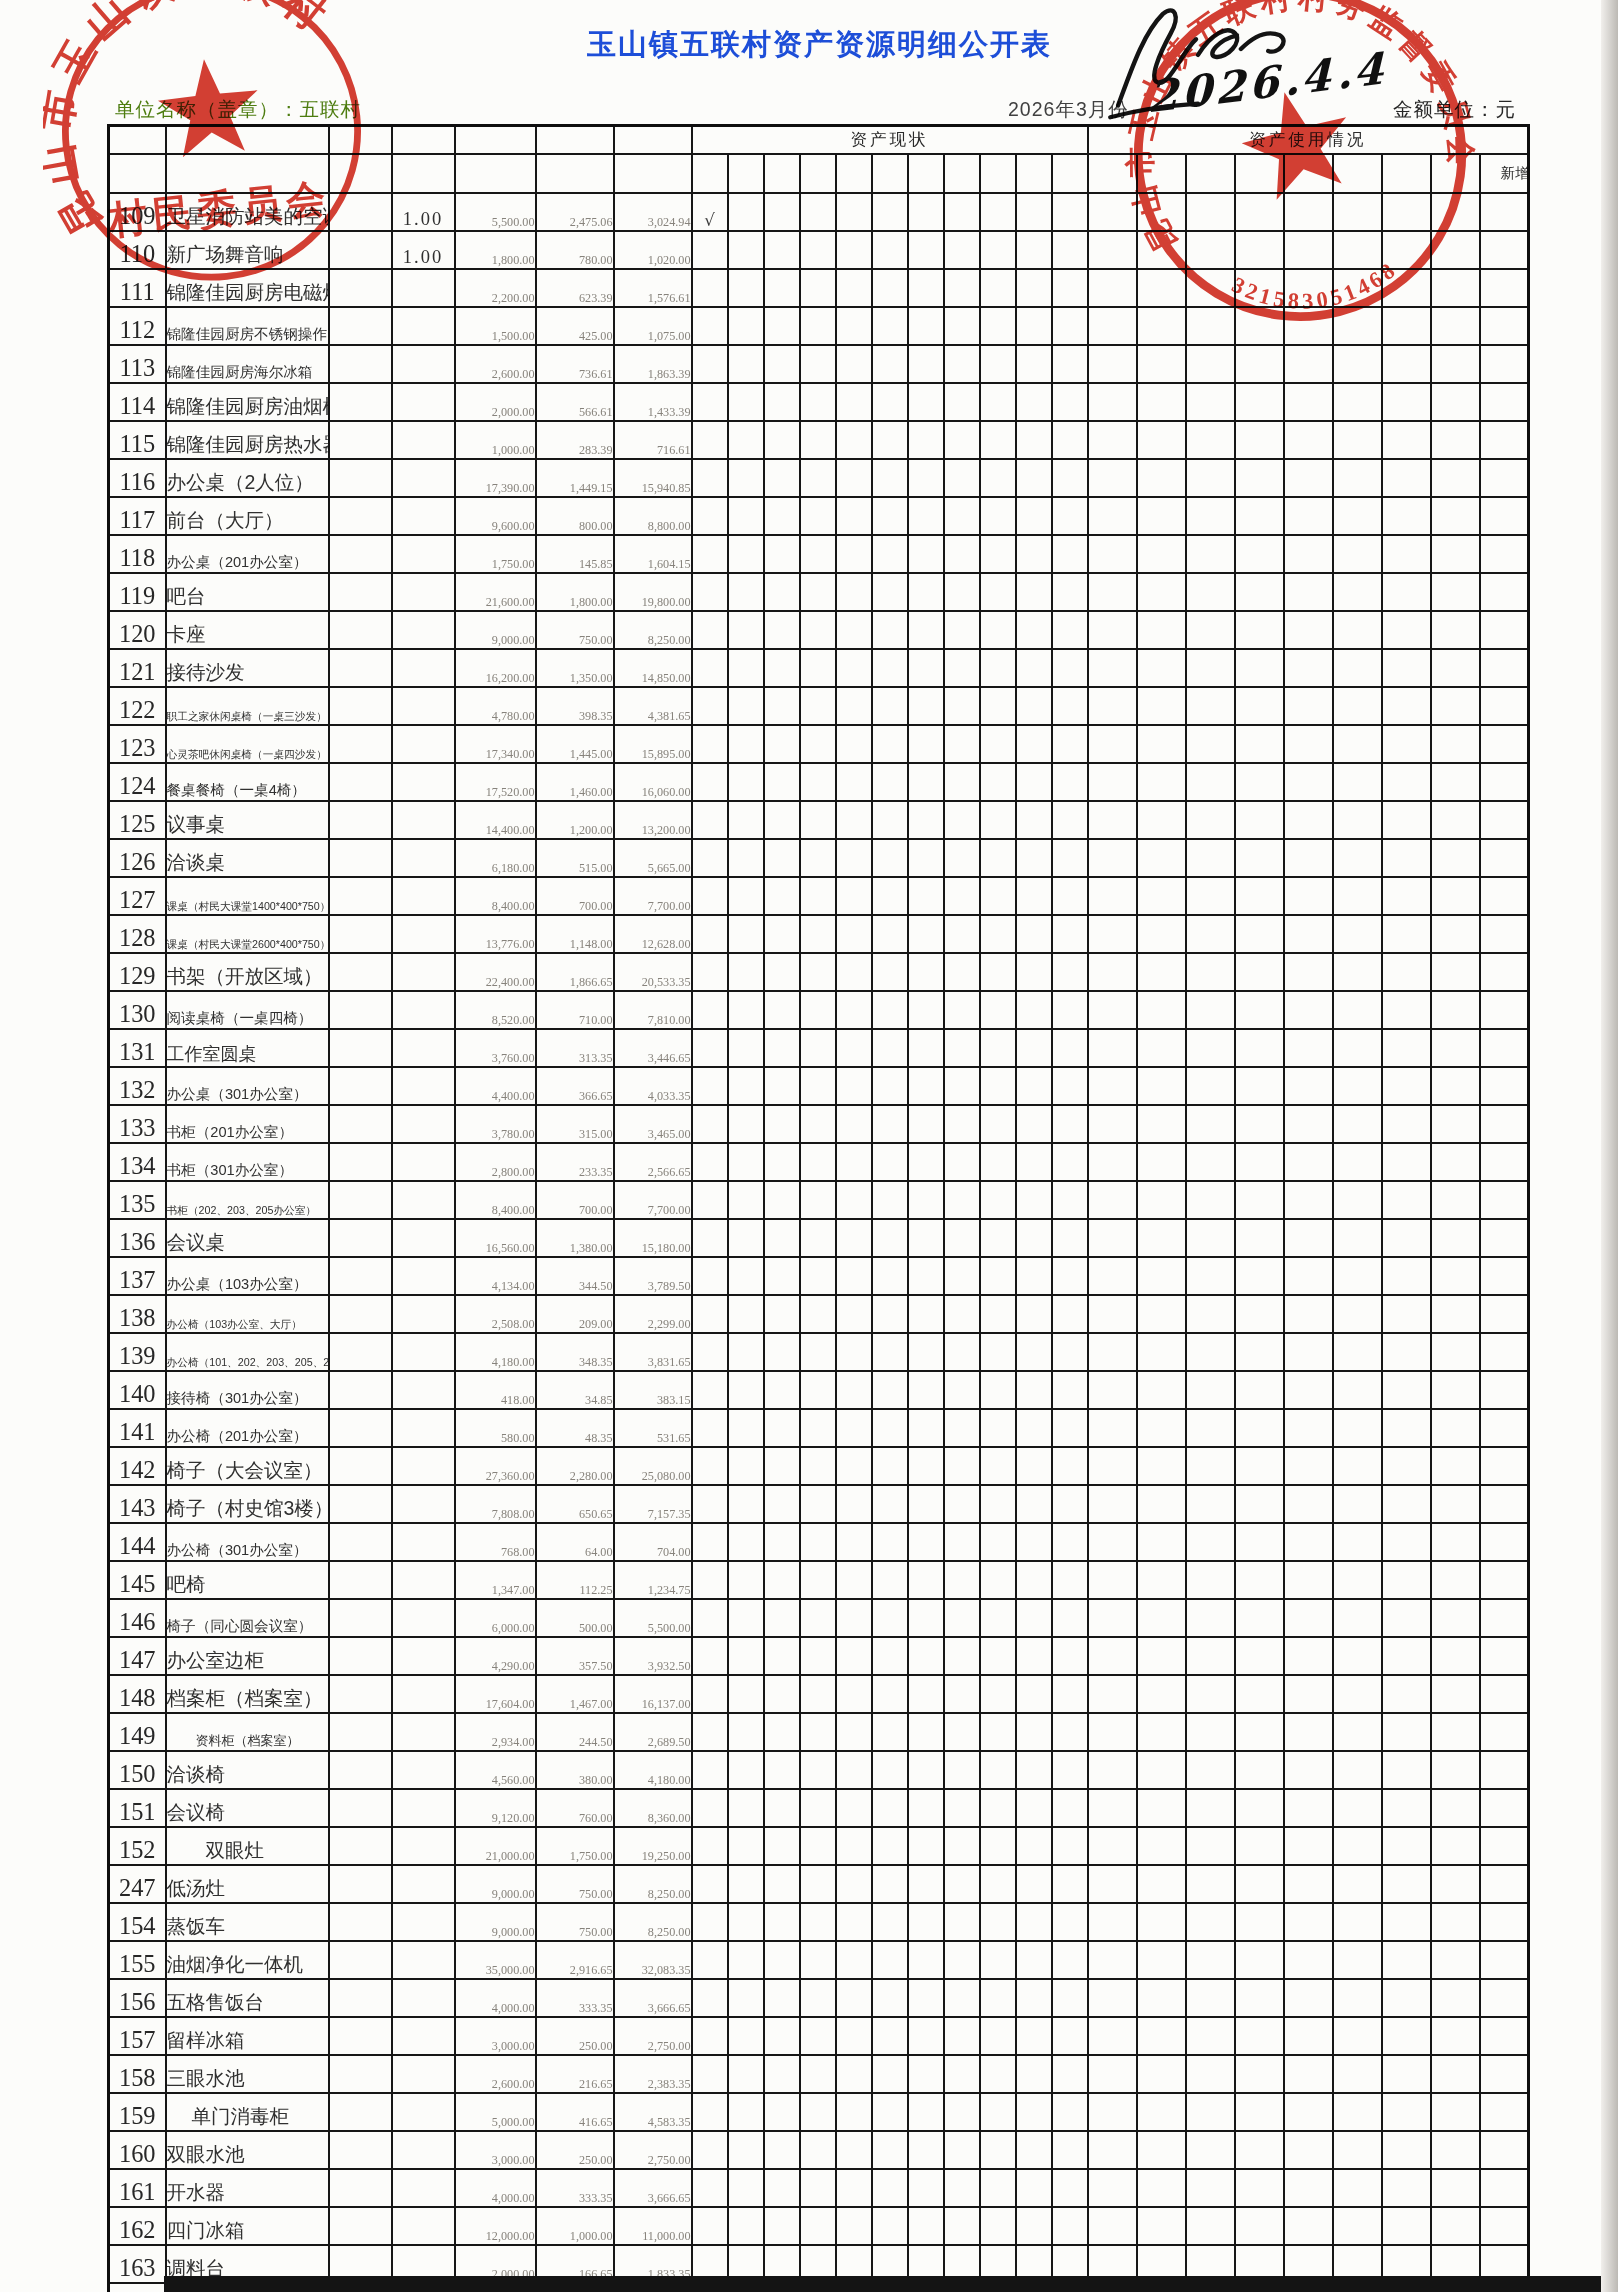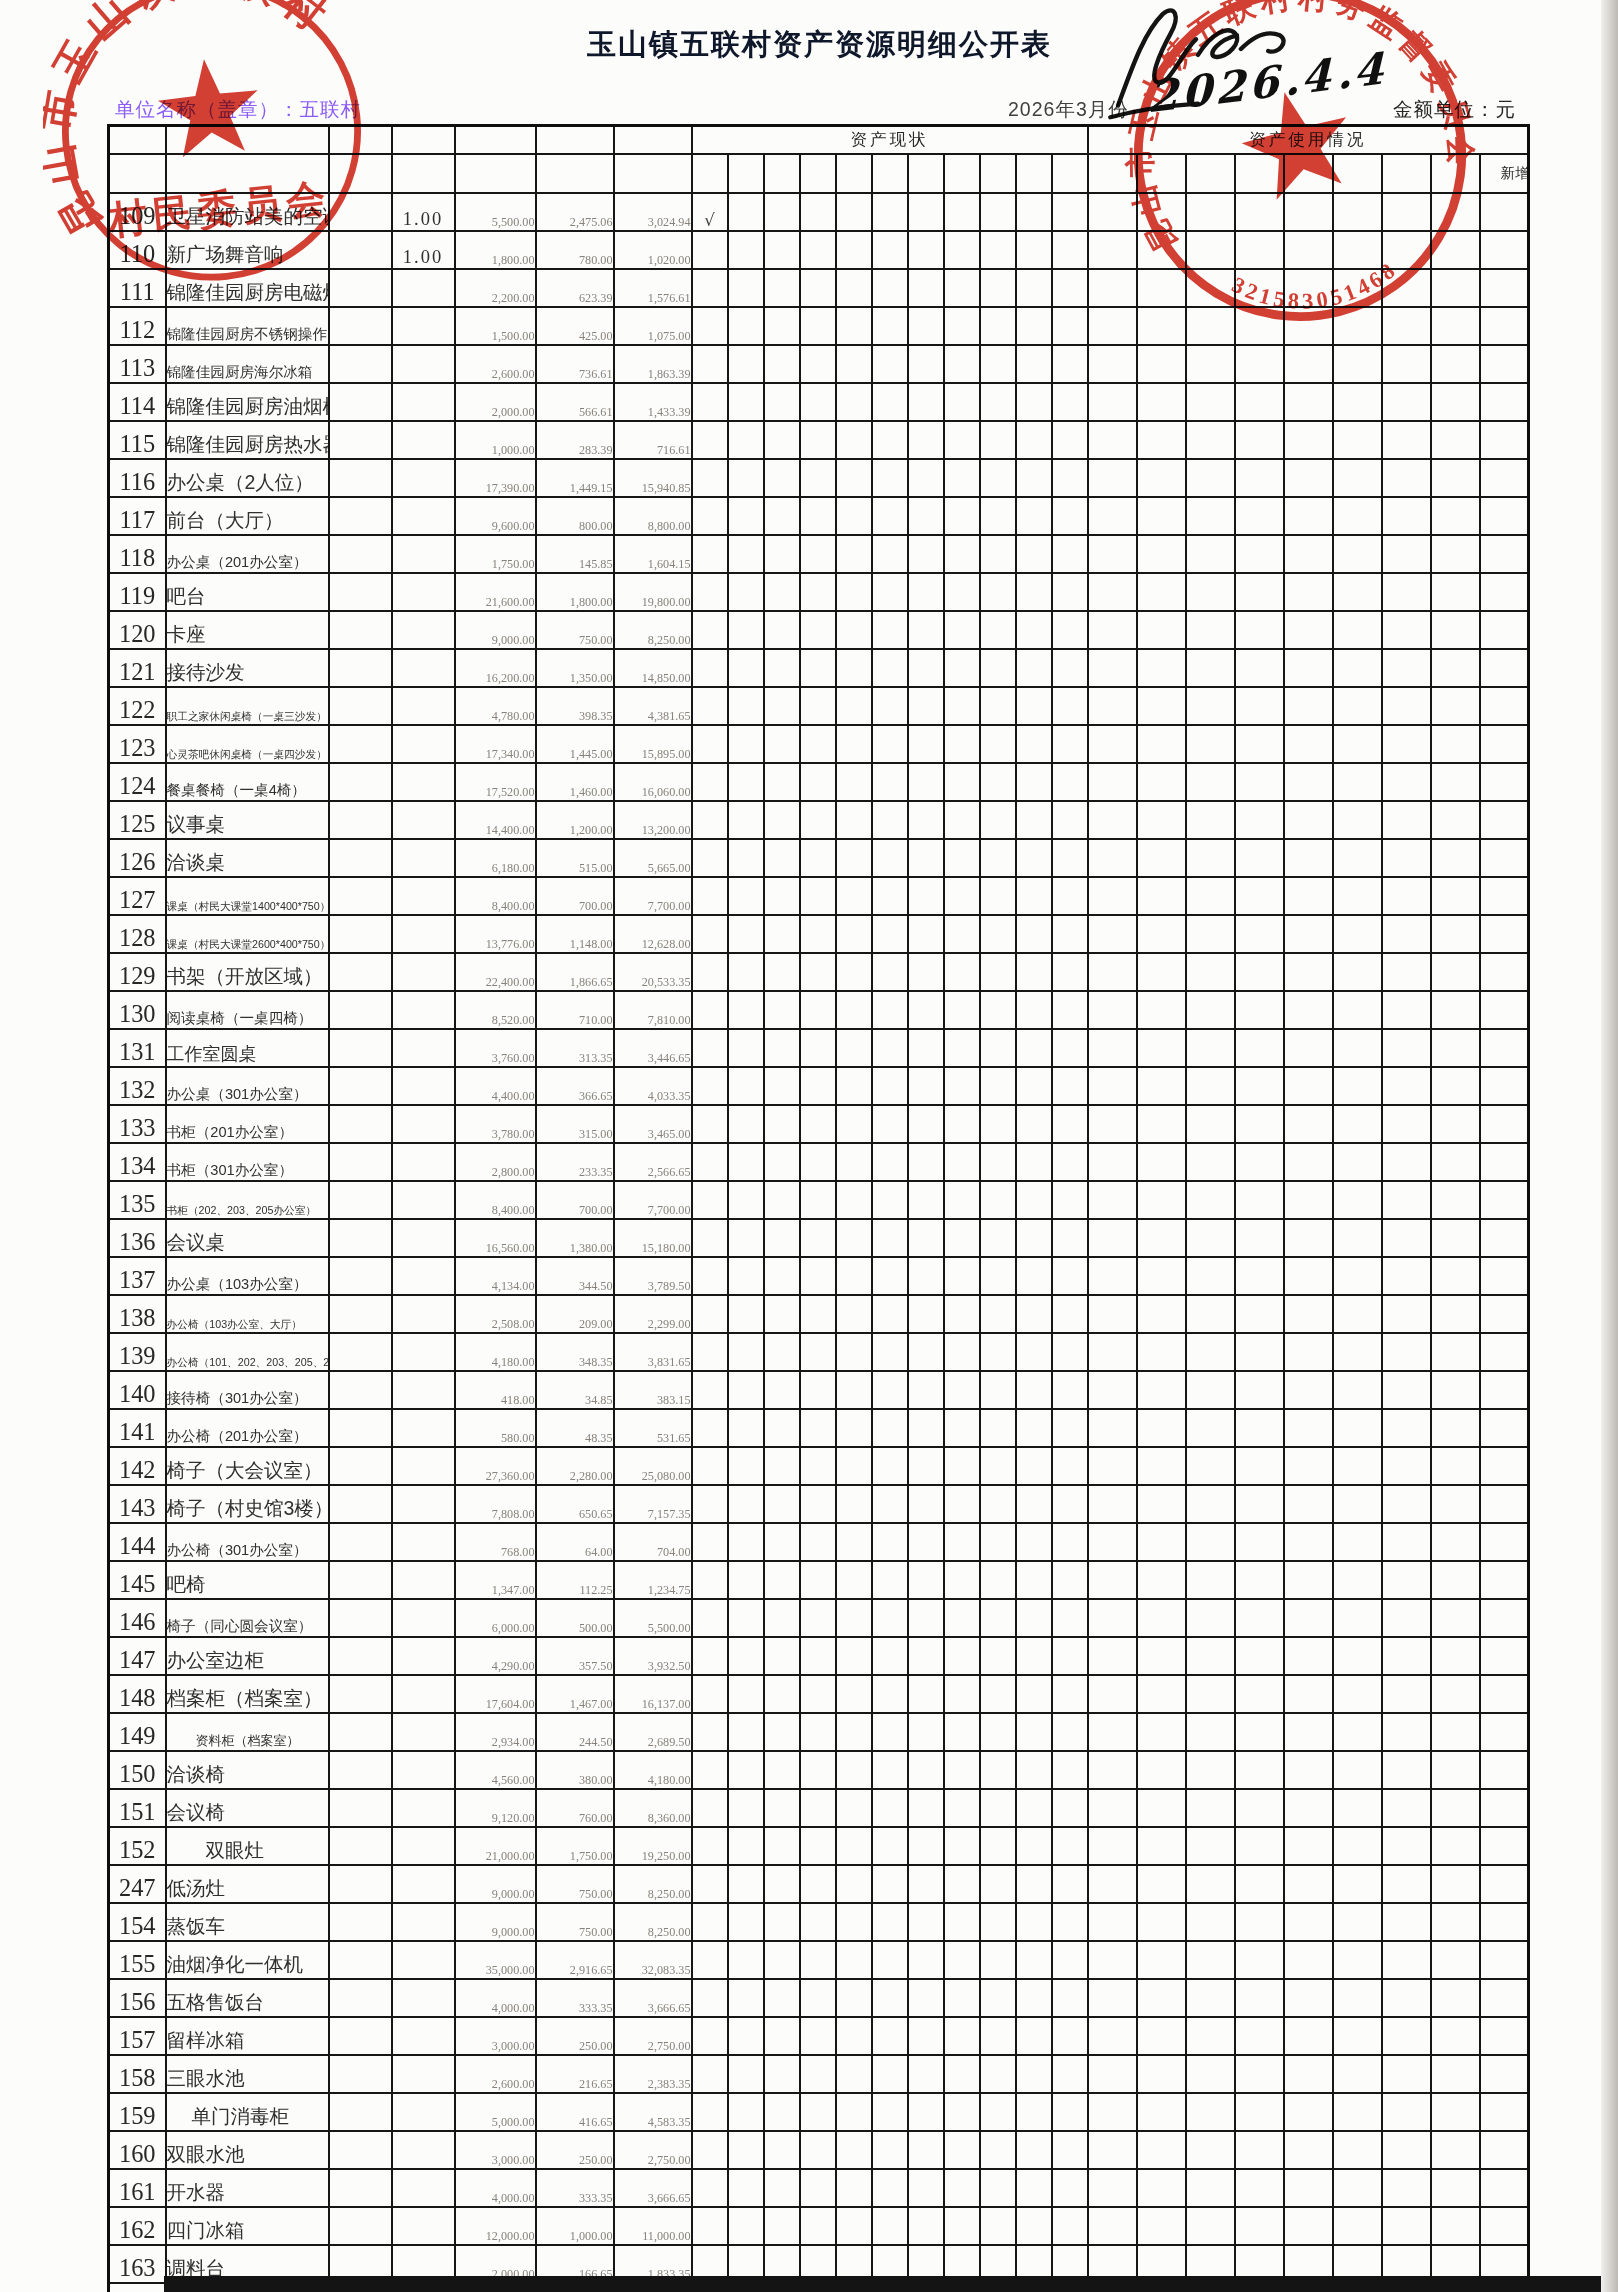--- a/index.html
+++ b/index.html
@@ -3,24 +3,24 @@
 <meta charset="utf-8">
 <style>
   html,body{margin:0;padding:0;}
   body{
     width:1619px;height:2293px;position:relative;
     background:#fcfcfa;overflow:hidden;
     font-family:"Liberation Sans","DejaVu Sans",sans-serif;
   }
   .page-title{
     position:absolute;left:527px;top:25px;width:585px;
-    text-align:center;font-size:29px;font-weight:700;color:#0f172a;
+    text-align:center;font-size:29px;font-weight:700;color:#1d4ed8;
     letter-spacing:2px;
   }
-  .meta-unit{position:absolute;left:115px;top:96px;font-size:19.5px;color:#8b5cf6;letter-spacing:1px;}
+  .meta-unit{position:absolute;left:115px;top:96px;font-size:19.5px;color:#4d7c0f;letter-spacing:1px;}
   .meta-period{position:absolute;left:1008px;top:96px;font-size:19.5px;color:#404040;letter-spacing:1px;text-align:right;}
   .meta-amount{position:absolute;left:1393px;top:96px;font-size:19.5px;color:#262626;letter-spacing:1px;}
 
   table.asset{
     position:absolute;left:107px;top:124px;width:1419px;
     border-collapse:collapse;table-layout:fixed;
     background:transparent;
   }
   table.asset td{
     border:2px solid #161616;padding:0;overflow:hidden;white-space:nowrap;

